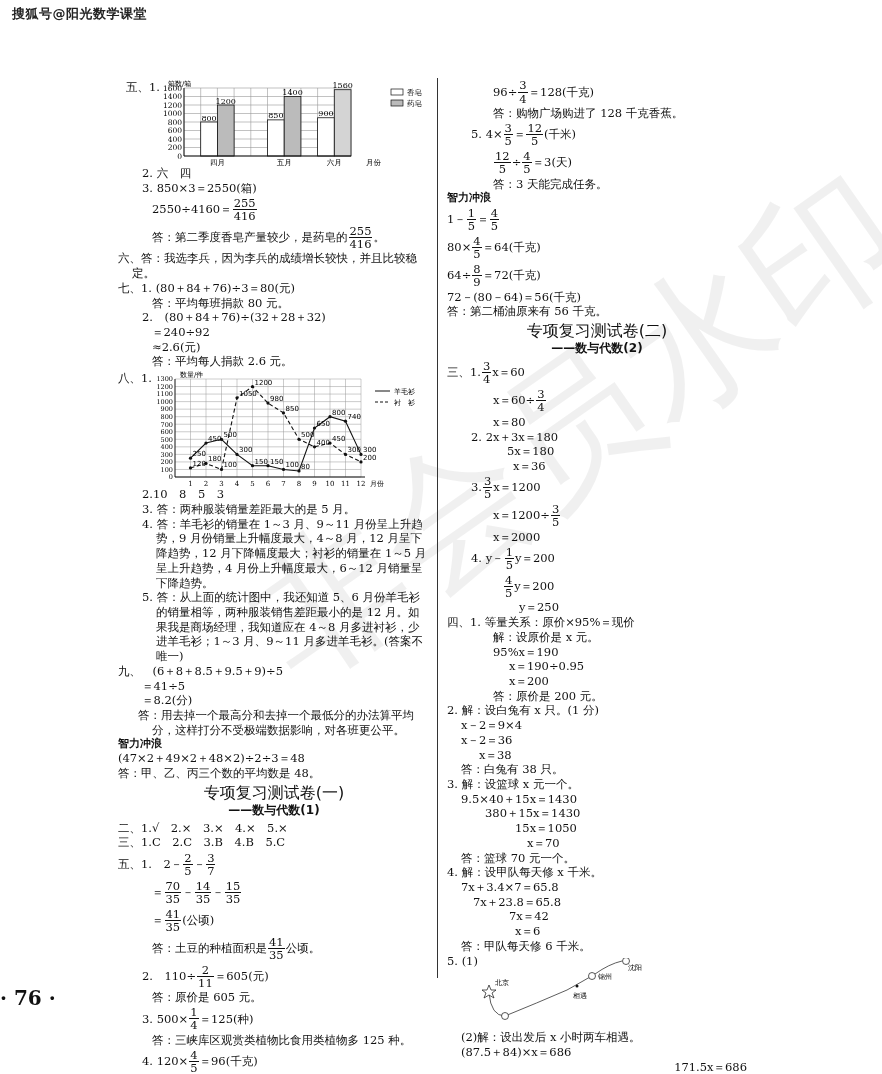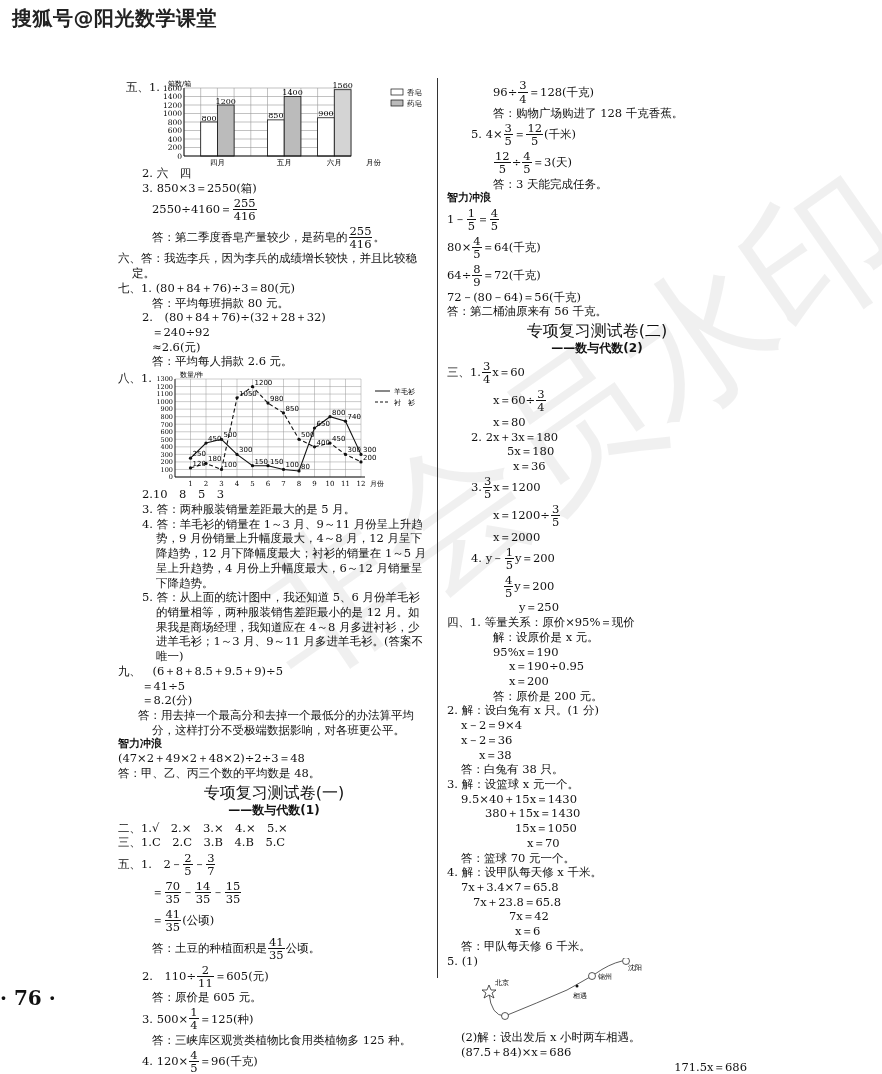--- a/index.html
+++ b/index.html
@@ -1,18 +1,18 @@
 <!DOCTYPE html>
 <html><head>
 <meta charset="utf-8">
 <style>
   * { box-sizing: border-box; margin: 0; padding: 0; }
   html, body { width: 882px; height: 1074px; background: #fff; overflow: hidden; }
   body { position: relative; font-family: "DejaVu Serif", "Liberation Serif", serif; color: #111; font-size: 11.5px; line-height: 1.28; }
-  .wm-top { position: absolute; left: 12px; top: 6px; font-family: "DejaVu Sans", sans-serif; font-weight: bold; font-size: 20px; color: #222; letter-spacing: 0.5px; }
+  .wm-top { position: absolute; left: 12px; top: 6px; font-family: "DejaVu Sans", sans-serif; font-weight: bold; font-size: 13px; color: #222; letter-spacing: 0.5px; }
   .col { position: absolute; top: 78px; }
   .col-left { left: 118px; width: 312px; }
   .col-right { left: 447px; width: 300px; }
   .divider { position: absolute; left: 437px; top: 78px; width: 1px; height: 900px; background: #333; }
   .line { white-space: nowrap; min-height: 14px; }
   .ind1 { padding-left: 24px; }
   .ind2 { padding-left: 34px; }
   .ind3 { padding-left: 46px; }
   .ind4 { padding-left: 60px; }
   .hang { padding-left: 34px; text-indent: -14px; white-space: normal; }

